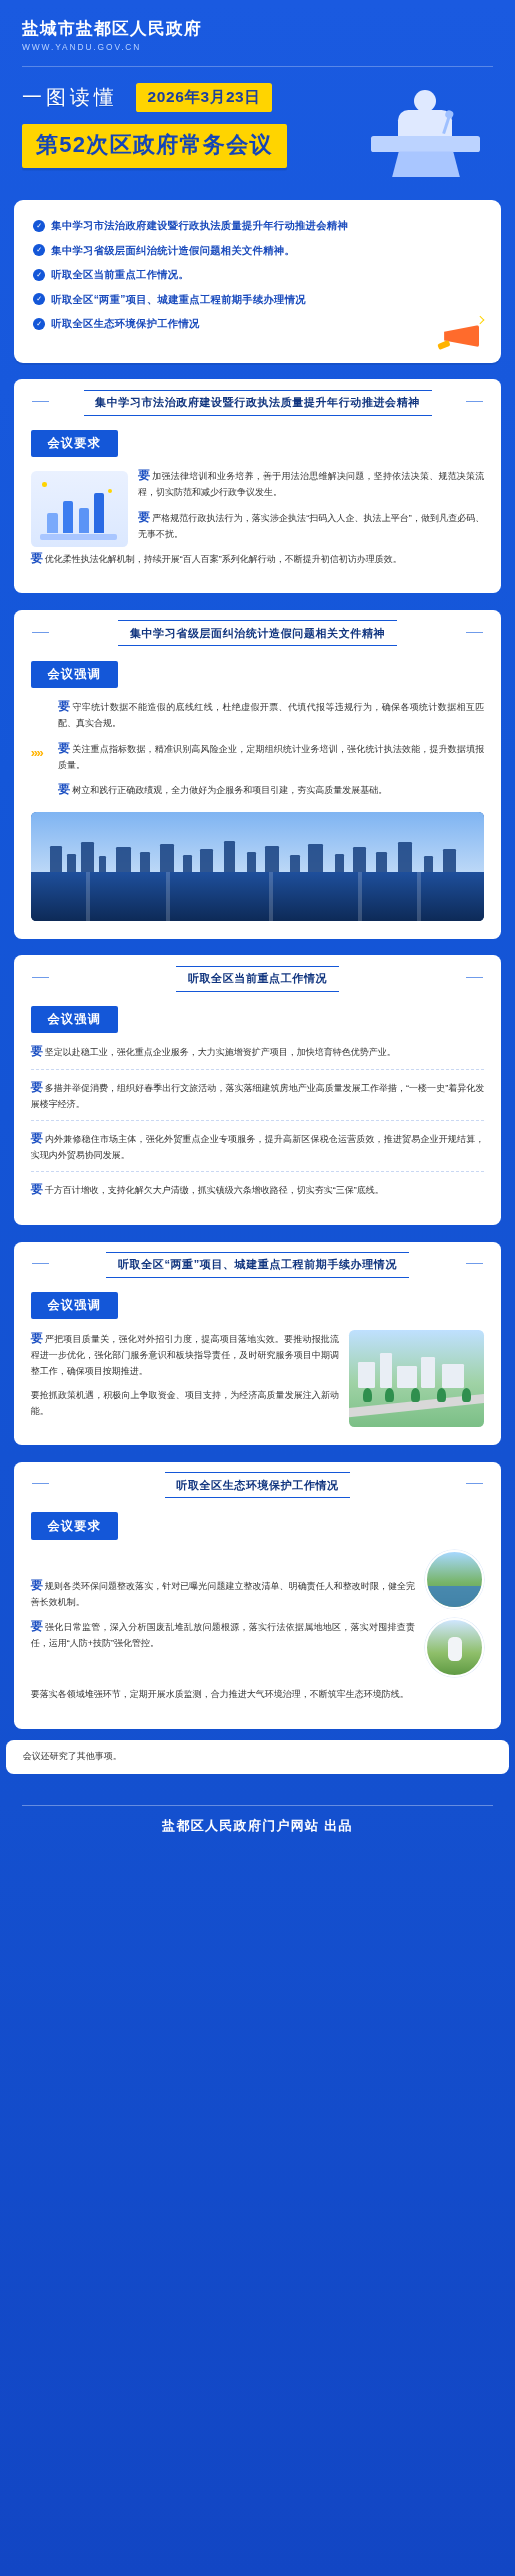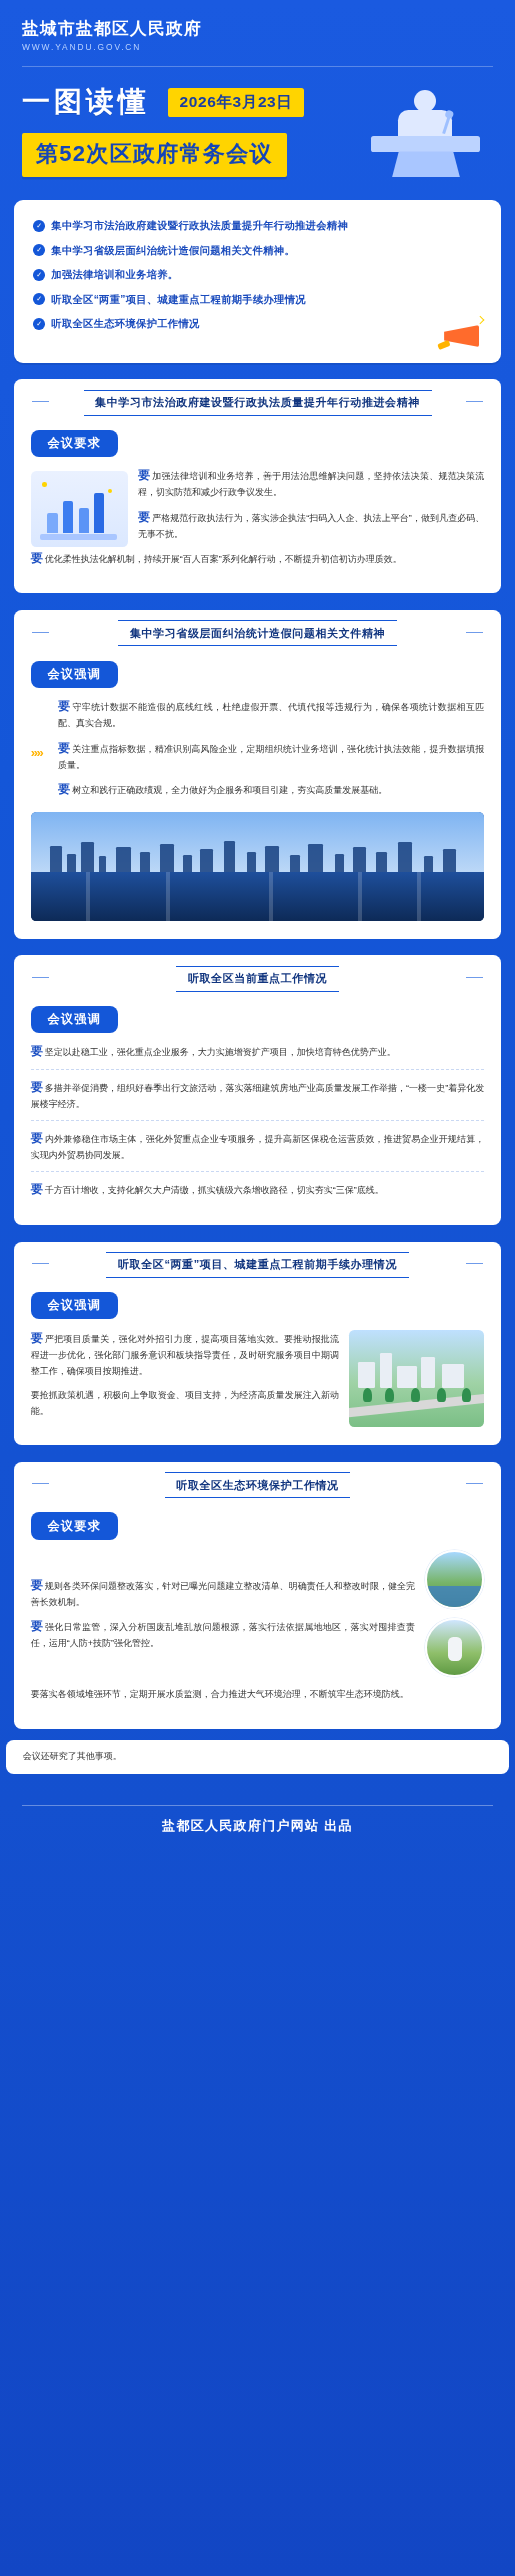--- a/index.html
+++ b/index.html
@@ -39,22 +39,22 @@
   }
 
   
   .hero {
     position: relative;
     padding: 16.7px 22px 6.4px 22px;
     min-height: 122px;
   }
   .hero-tu {
     color: #ffffff;
-    font-size: 28px;
-    font-weight: bold;
+    font-size: 20px;
+    font-weight: normal;
     letter-spacing: 3.9px;
     display: inline-block;
     vertical-align: middle;
     text-shadow: 0 1.3px 0 rgba(0,0,0,0.12);
   }
   .hero-date {
     display: inline-block;
     vertical-align: middle;
     margin-left: 15.5px;
     background: #ffd400;
@@ -206,21 +206,21 @@
     border-radius: 0 0 7.7px 7.7px;
     padding: 1.3px 16.7px 18px 16.7px;
   }
   .req-tag {
     display: inline-block;
     background: #1457d8;
     color: #ffffff;
     font-size: 12.2px;
     font-weight: bold;
     padding: 5.2px 16.7px;
-    border-radius: 8px;
+    border-radius: 2px;
     letter-spacing: 1.3px;
     margin: 6.4px 0 10.3px 0;
   }
   .para {
     font-size: 9px;
     line-height: 16px;
     color: #333333;
     margin-bottom: 8.4px;
     text-align: justify;
   }
@@ -353,21 +353,21 @@
     <div class="bullet-row">
       <div class="bullet-ico">✓</div>
       <div class="bullet-tx">集中学习市法治政府建设暨行政执法质量提升年行动推进会精神</div>
     </div>
     <div class="bullet-row">
       <div class="bullet-ico">✓</div>
       <div class="bullet-tx">集中学习省级层面纠治统计造假问题相关文件精神。</div>
     </div>
     <div class="bullet-row">
       <div class="bullet-ico">✓</div>
-      <div class="bullet-tx">加强法律培训和业务培养。</div>
+      <div class="bullet-tx">听取全区当前重点工作情况。</div>
     </div>
     <div class="bullet-row">
       <div class="bullet-ico">✓</div>
       <div class="bullet-tx">听取全区“两重”项目、城建重点工程前期手续办理情况</div>
     </div>
     <div class="bullet-row">
       <div class="bullet-ico">✓</div>
       <div class="bullet-tx">听取全区生态环境保护工作情况</div>
     </div>
     <div class="megaphone">

